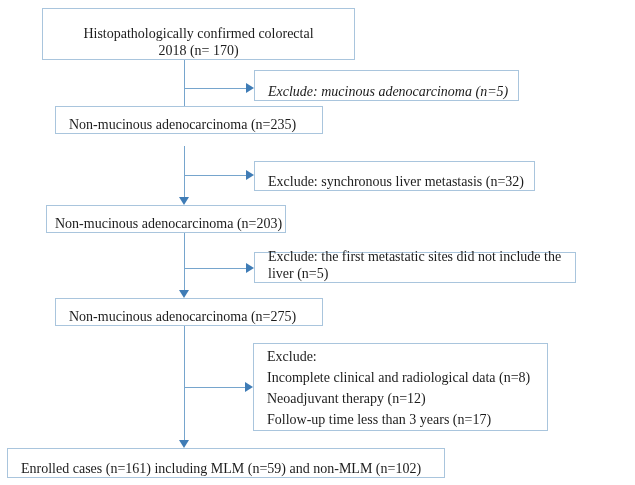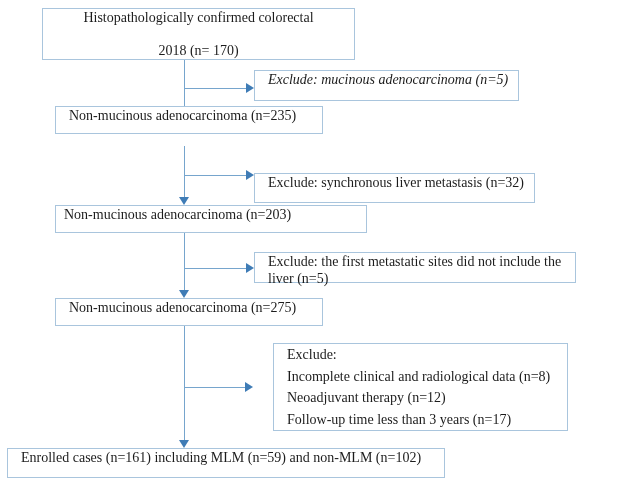--- a/index.html
+++ b/index.html
@@ -16,21 +16,21 @@
     background:var(--bg);
     font-family:"Liberation Serif","DejaVu Serif",serif;
     font-size:14px;color:var(--text);
     overflow:hidden;
   }
   .node{
     position:absolute;
     box-sizing:border-box;
     border:1px solid var(--border);
     background:var(--bg);
-    display:flex;flex-direction:column;justify-content:space-between;
+    display:flex;flex-direction:column;justify-content:flex-end;
     line-height:17px;
   }
   .node.center{align-items:center;text-align:center;}
   .node.leftpad{padding-left:13px;}
   .vline,.hline{position:absolute;background:var(--line);}
   .vline{width:1px;}
   .hline{height:1px;}
   .arrow-down{
     position:absolute;width:0;height:0;
     border-left:5px solid transparent;
@@ -66,25 +66,25 @@
 
   <div class="node leftpad" style="left:55px;top:106px;width:268px;height:28px;">
     <div>Non-mucinous adenocarcinoma (n=235)</div>
   </div>
 
   <div class="vline" style="left:184px;top:146px;height:52px;"></div>
   <div class="arrow-down" style="left:179px;top:197px;"></div>
   <div class="hline" style="left:184px;top:175px;width:62px;"></div>
   <div class="arrow-right" style="left:246px;top:170px;"></div>
 
-  <div class="node leftpad" style="left:254px;top:173px;width:281px;height:30px;">
+  <div class="node leftpad" style="left:254px;top:161px;width:281px;height:30px;">
     <div>Exclude: synchronous liver metastasis (n=32)</div>
   </div>
 
-  <div class="node leftpad" style="left:55px;top:205px;width:312px;height:28px;padding-left:8px;">
+  <div class="node leftpad" style="left:46px;top:205px;width:240px;height:28px;padding-left:8px;">
     <div>Non-mucinous adenocarcinoma (n=203)</div>
   </div>
 
   <div class="vline" style="left:184px;top:233px;height:58px;"></div>
   <div class="arrow-down" style="left:179px;top:290px;"></div>
   <div class="hline" style="left:184px;top:268px;width:62px;"></div>
   <div class="arrow-right" style="left:246px;top:263px;"></div>
 
   <div class="node leftpad" style="left:254px;top:252px;width:322px;height:31px;">
     <div>Exclude: the first metastatic sites did not include the liver (n=5)</div>
@@ -92,21 +92,21 @@
 
   <div class="node leftpad" style="left:55px;top:298px;width:268px;height:28px;">
     <div>Non-mucinous adenocarcinoma (n=275)</div>
   </div>
 
   <div class="vline" style="left:184px;top:326px;height:115px;"></div>
   <div class="arrow-down" style="left:179px;top:440px;"></div>
   <div class="hline" style="left:184px;top:387px;width:61px;"></div>
   <div class="arrow-right" style="left:245px;top:382px;"></div>
 
-  <div class="node leftpad multiline" style="left:253px;top:343px;width:295px;height:88px;margin-left:20px;">
+  <div class="node leftpad multiline" style="left:253px;top:343px;width:295px;height:88px;">
     <div>Exclude:</div>
     <div>Incomplete clinical and radiological data (n=8)</div>
     <div>Neoadjuvant therapy (n=12)</div>
     <div>Follow-up time less than 3 years (n=17)</div>
   </div>
 
   <div class="node leftpad" style="left:7px;top:448px;width:438px;height:30px;">
     <div>Enrolled cases (n=161) including MLM (n=59) and non-MLM (n=102)</div>
   </div>
 

